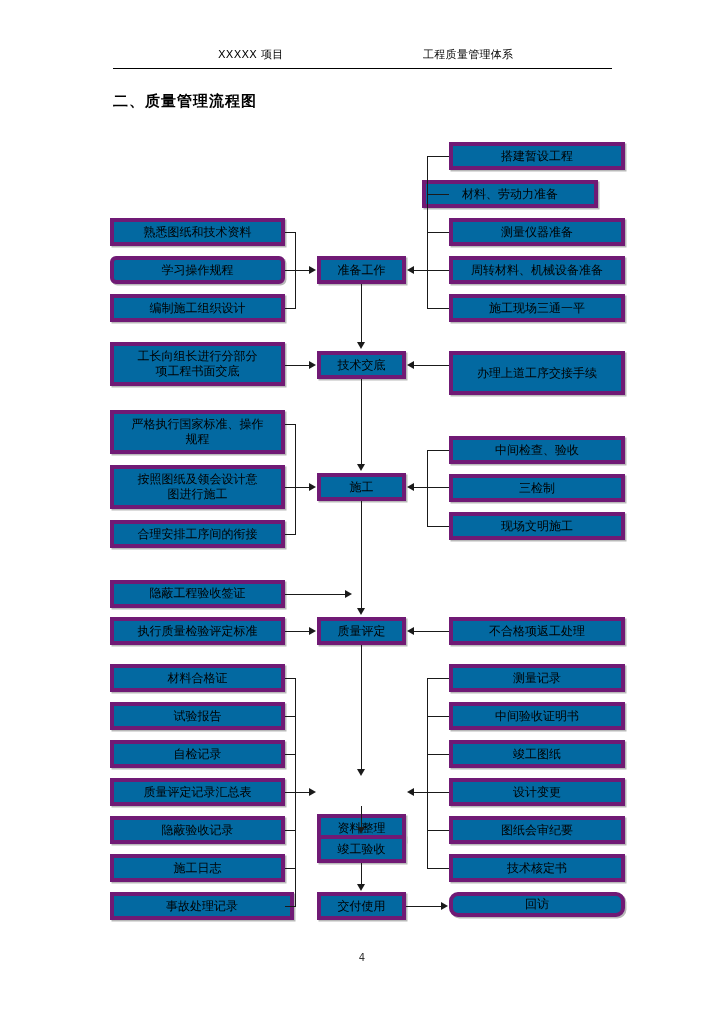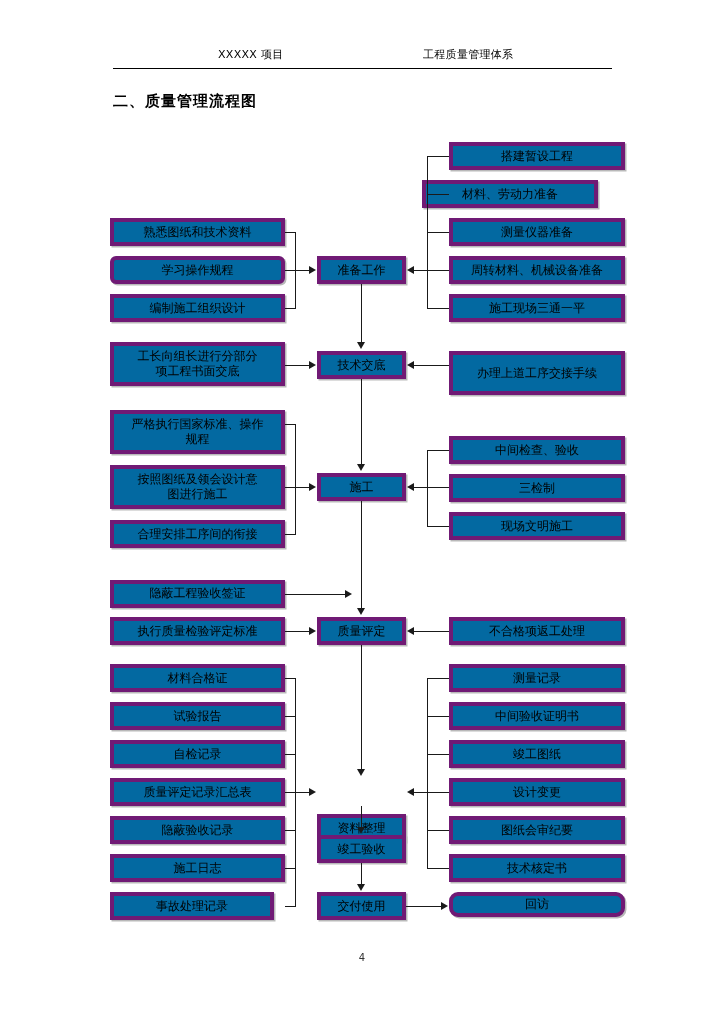--- a/index.html
+++ b/index.html
@@ -75,21 +75,21 @@
 
   <div class="box" style="left:110px;top:580px;width:175px;height:28px;font-family:Liberation Mono, monospace;">隐蔽工程验收签证</div>
   <div class="box" style="left:110px;top:617px;width:175px;height:28px;">执行质量检验评定标准</div>
 
   <div class="box" style="left:110px;top:664px;width:175px;height:28px;">材料合格证</div>
   <div class="box" style="left:110px;top:702px;width:175px;height:28px;">试验报告</div>
   <div class="box" style="left:110px;top:740px;width:175px;height:28px;">自检记录</div>
   <div class="box" style="left:110px;top:778px;width:175px;height:28px;">质量评定记录汇总表</div>
   <div class="box" style="left:110px;top:816px;width:175px;height:28px;">隐蔽验收记录</div>
   <div class="box" style="left:110px;top:854px;width:175px;height:28px;">施工日志</div>
-  <div class="box" style="left:110px;top:892px;width:164px;height:28px;">事故处理记录</div>
+  <div class="box" style="left:110px;top:892px;width:184px;height:28px;">事故处理记录</div>
 
   <div class="box" style="left:317px;top:256px;width:89px;height:28px;">准备工作</div>
   <div class="box" style="left:317px;top:351px;width:89px;height:28px;">技术交底</div>
   <div class="box" style="left:317px;top:473px;width:89px;height:28px;">施工</div>
   <div class="box" style="left:317px;top:617px;width:89px;height:28px;">质量评定</div>
   <div class="box" style="left:317px;top:778px;width:89px;height:28px;margin-top:36px;">资料整理</div>
   <div class="box" style="left:317px;top:835px;width:89px;height:28px;">竣工验收</div>
   <div class="box" style="left:317px;top:892px;width:89px;height:28px;">交付使用</div>
 
   <div class="box" style="left:449px;top:142px;width:176px;height:28px;">搭建暂设工程</div>

